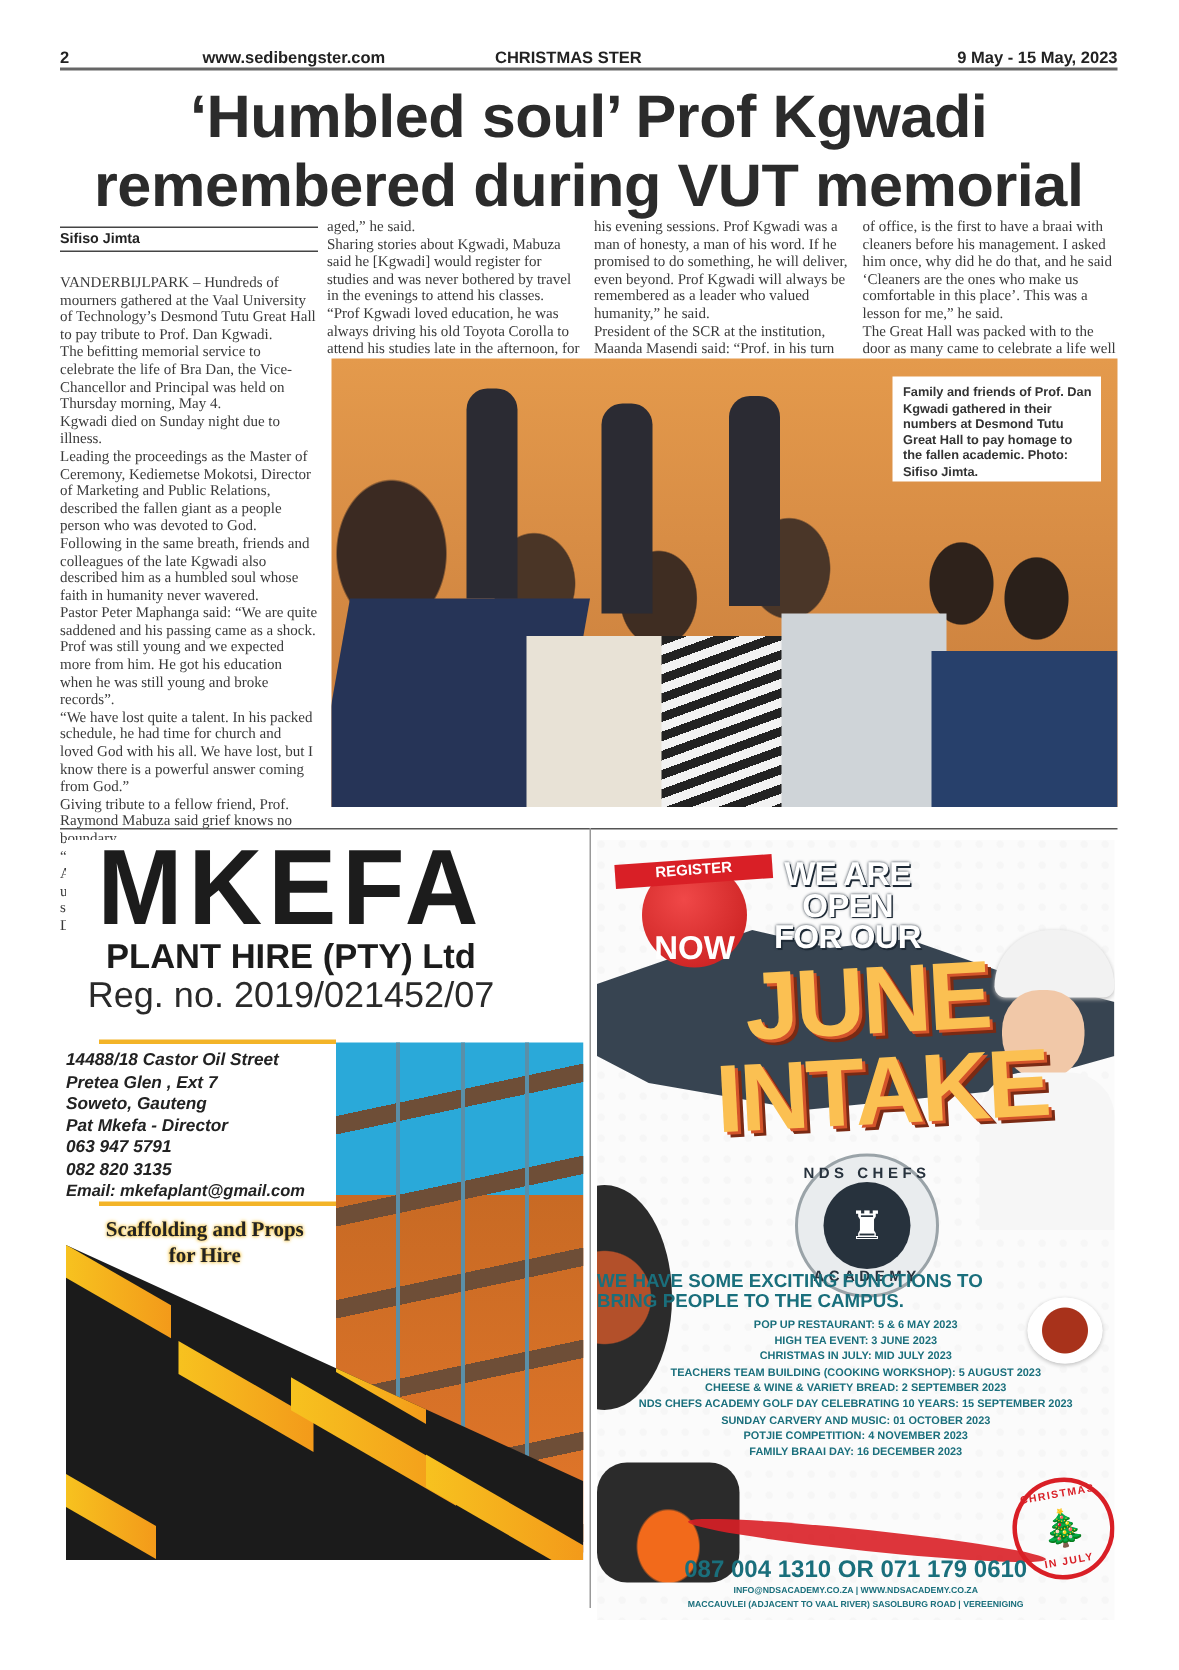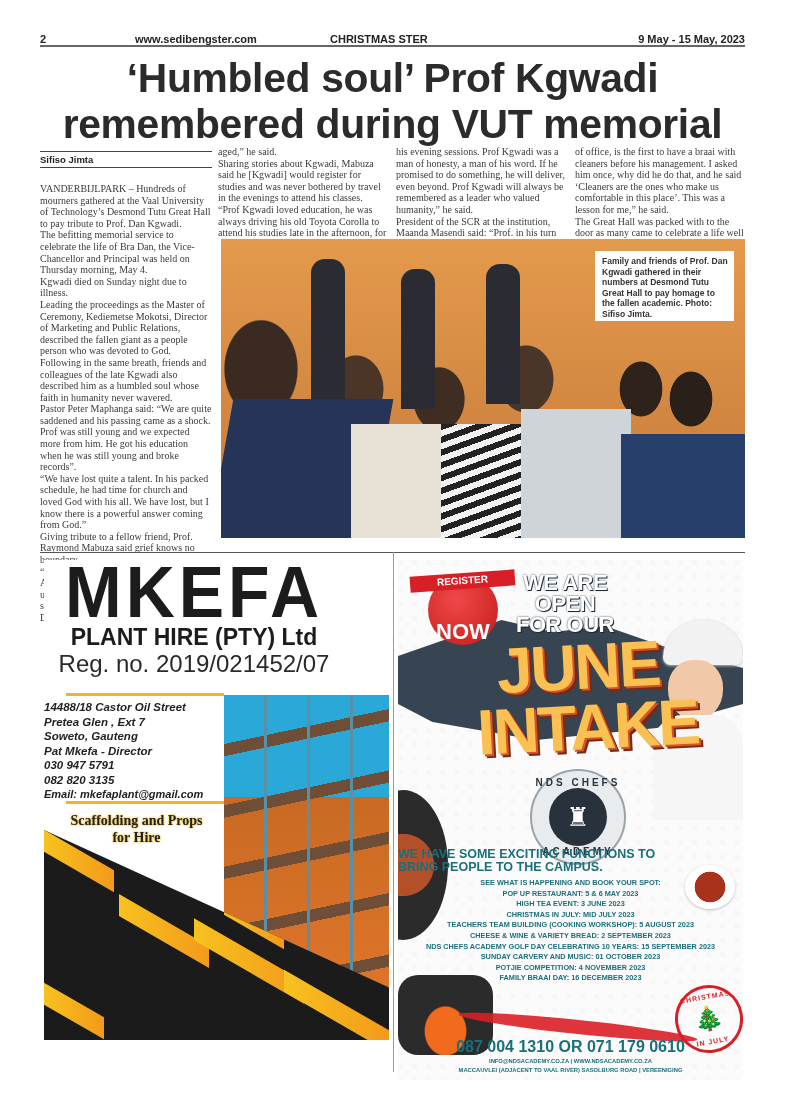--- a/index.html
+++ b/index.html
@@ -166,21 +166,21 @@
   </div>
   <div class="mk-logo">MKEFA</div>
   <div class="mk-sub">PLANT HIRE (PTY) Ltd</div>
   <div class="mk-reg">Reg. no. 2019/021452/07</div>
   <div class="mk-rule-top"></div>
   <div class="mk-contact">
     <div>14488/18 Castor Oil Street</div>
     <div>Pretea Glen , Ext 7</div>
     <div>Soweto, Gauteng</div>
     <div>Pat Mkefa - Director</div>
-    <div>030 947 5791</div>
+    <div>063 947 5791</div>
     <div>082 820 3135</div>
     <div class="email">Email: mkefaplant@gmail.com</div>
   </div>
   <div class="mk-rule-bot"></div>
   <div class="mk-tag">
     <div>Scaffolding and Props</div>
     <div>for Hire</div>
   </div>
 </div>
 
@@ -207,21 +207,20 @@
     <span class="ring">NDS CHEFS</span>
     <span class="inner">♜</span>
     <span class="ring ring-b">ACADEMY</span>
   </div>
   <div class="nds-tea"></div>
   <div class="nds-functions">
     <div>WE HAVE SOME EXCITING FUNCTIONS TO</div>
     <div>BRING PEOPLE TO THE CAMPUS.</div>
   </div>
   <div class="nds-events">
-    <div>SEE WHAT IS HAPPENING AND BOOK YOUR SPOT:</div>
     <div>POP UP RESTAURANT: 5 &amp; 6 MAY 2023</div>
     <div>HIGH TEA EVENT: 3 JUNE 2023</div>
     <div>CHRISTMAS IN JULY: MID JULY 2023</div>
     <div>TEACHERS TEAM BUILDING (COOKING WORKSHOP): 5 AUGUST 2023</div>
     <div>CHEESE &amp; WINE &amp; VARIETY BREAD: 2 SEPTEMBER 2023</div>
     <div>NDS CHEFS ACADEMY GOLF DAY CELEBRATING 10 YEARS: 15 SEPTEMBER 2023</div>
     <div>SUNDAY CARVERY AND MUSIC: 01 OCTOBER 2023</div>
     <div>POTJIE COMPETITION: 4 NOVEMBER 2023</div>
     <div>FAMILY BRAAI DAY: 16 DECEMBER 2023</div>
   </div>

